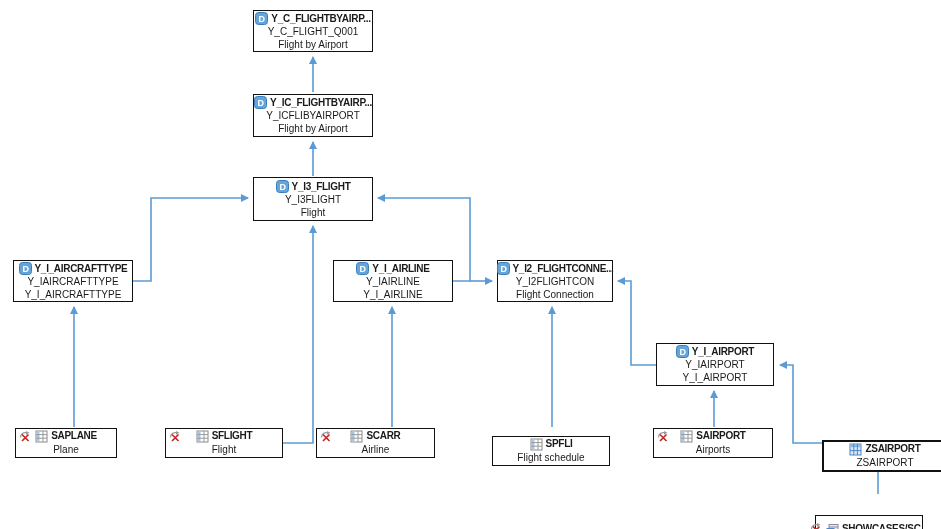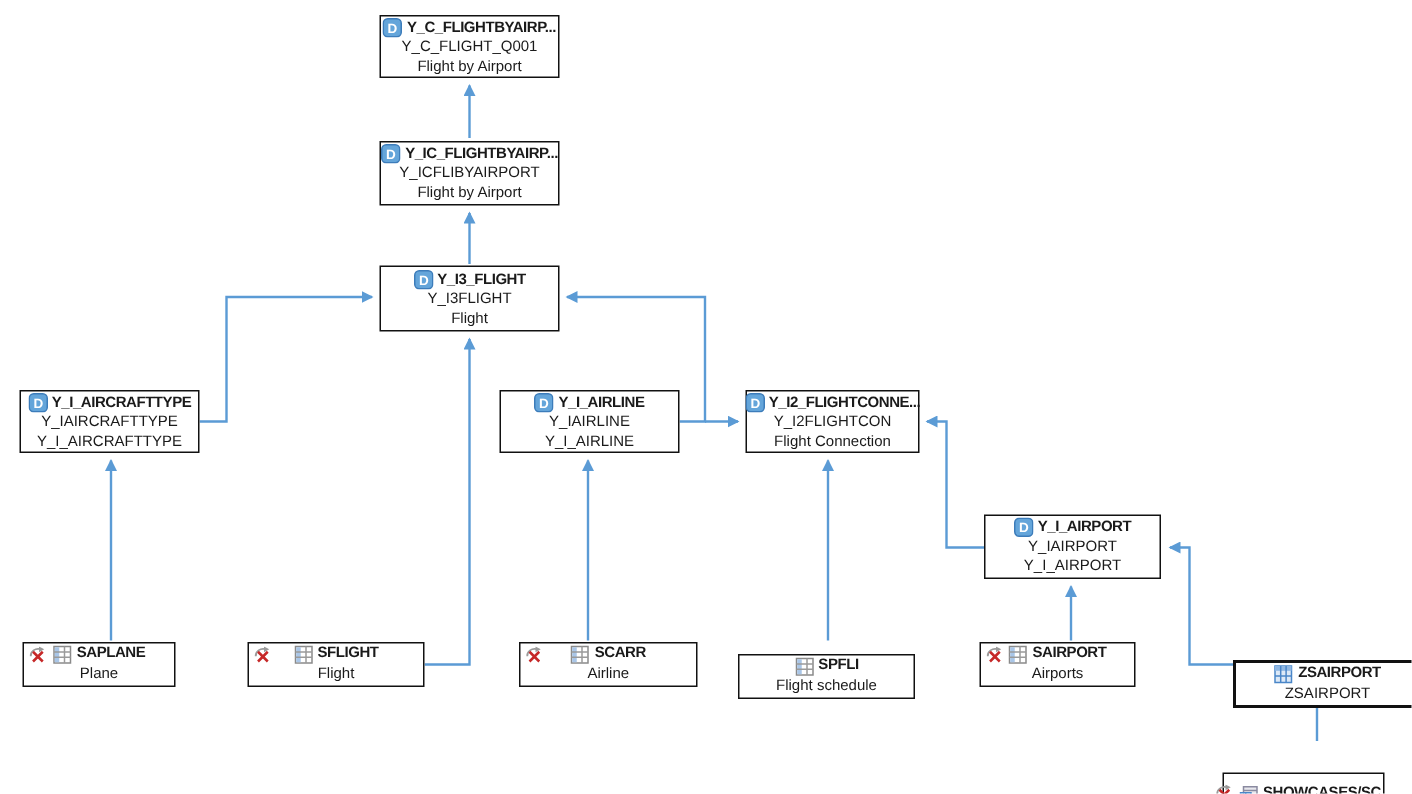--- a/index.html
+++ b/index.html
@@ -186,21 +186,21 @@
           <line x1="1" y1="4.6" x2="12" y2="4.6" stroke="#9a9a9a"></line>
           <line x1="1" y1="8.2" x2="12" y2="8.2" stroke="#9a9a9a"></line>
           <line x1="8" y1="1" x2="8" y2="12" stroke="#9a9a9a"></line>
         </svg>
       </span>
     <span>SFLIGHT</span>
     </div>
   <div class="row3">Flight</div>
 </div>
 
-<div class="node tbl" style="left:346px;top:428px;width:119px;height:30px">
+<div class="node tbl" style="left:316px;top:428px;width:119px;height:30px">
   <span class="badge">
     <svg width="13" height="13" viewBox="0 0 13 13">
         <path d="M1.5,6.5 A5,4.5 0 0 1 8,1.8" fill="none" stroke="#9b9b9b" stroke-width="1.2"></path>
         <path d="M7,0 L10.5,1.8 L7,3.8 z" fill="#9b9b9b"></path>
         <path d="M3,3.5 L9.5,10 M9.5,3.5 L3,10" stroke="#c62828" stroke-width="1.7" fill="none"></path>
       </svg></span>
   <div class="row1">
       <span class="icn">
     <svg width="13" height="13" viewBox="0 0 13 13">
           <rect x="1" y="1" width="11" height="11" fill="#ffffff" stroke="#8a8a8a"></rect>
@@ -224,21 +224,21 @@
           <line x1="1" y1="4.6" x2="12" y2="4.6" stroke="#9a9a9a"></line>
           <line x1="1" y1="8.2" x2="12" y2="8.2" stroke="#9a9a9a"></line>
           <line x1="8" y1="1" x2="8" y2="12" stroke="#9a9a9a"></line>
         </svg>
       </span>
     <span>SPFLI</span>
     </div>
   <div class="row3">Flight schedule</div>
 </div>
 
-<div class="node tbl" style="left:653px;top:428px;width:104px;height:30px">
+<div class="node tbl" style="left:653px;top:428px;width:120px;height:30px">
   <span class="badge">
     <svg width="13" height="13" viewBox="0 0 13 13">
         <path d="M1.5,6.5 A5,4.5 0 0 1 8,1.8" fill="none" stroke="#9b9b9b" stroke-width="1.2"></path>
         <path d="M7,0 L10.5,1.8 L7,3.8 z" fill="#9b9b9b"></path>
         <path d="M3,3.5 L9.5,10 M9.5,3.5 L3,10" stroke="#c62828" stroke-width="1.7" fill="none"></path>
       </svg></span>
   <div class="row1">
       <span class="icn">
     <svg width="13" height="13" viewBox="0 0 13 13">
           <rect x="1" y="1" width="11" height="11" fill="#ffffff" stroke="#8a8a8a"></rect>

